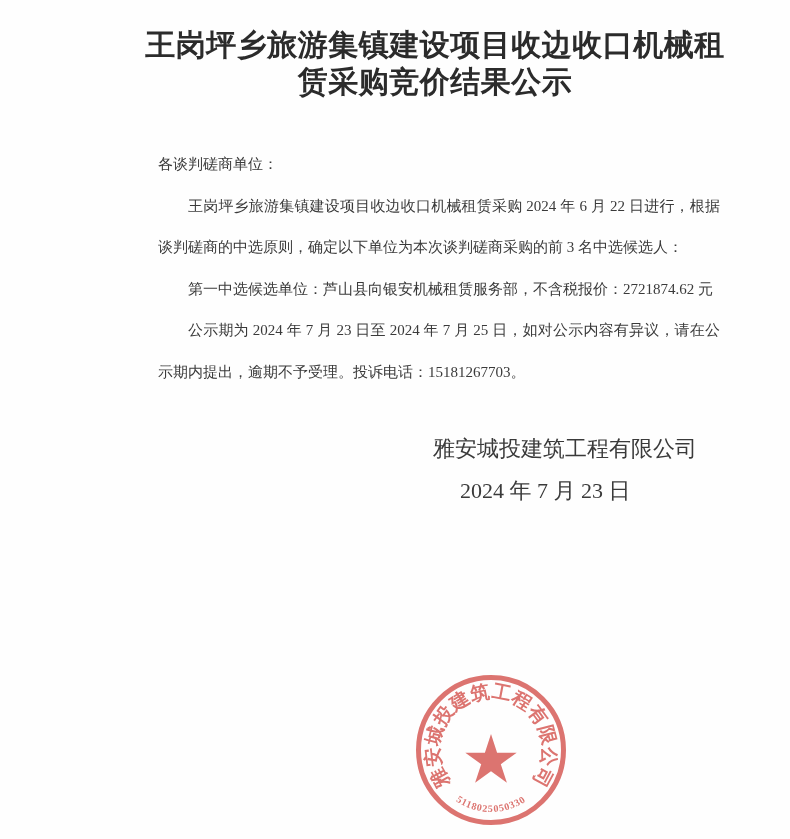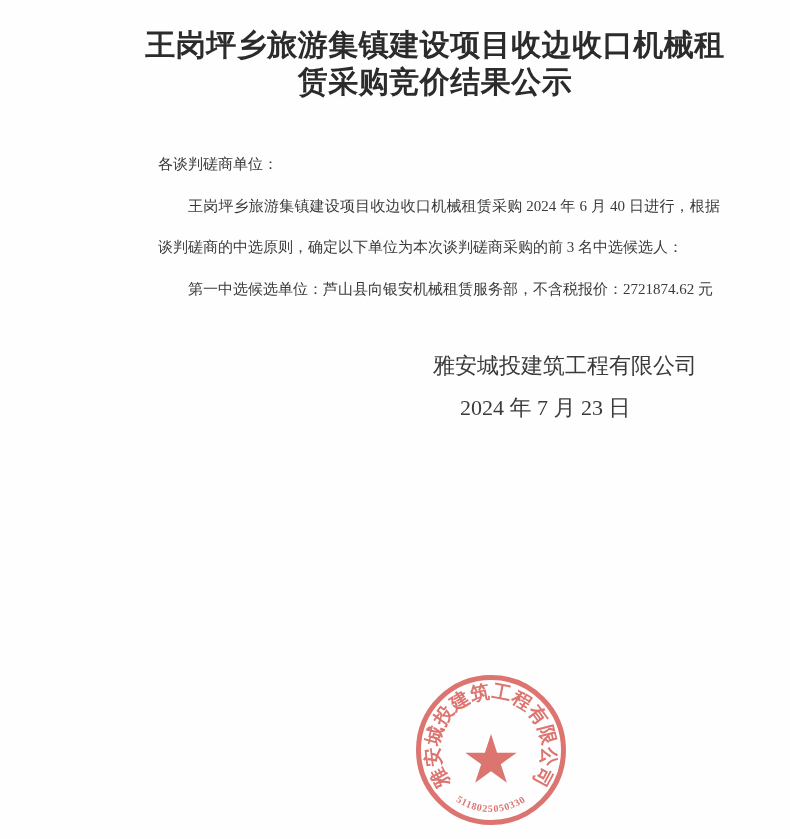--- a/index.html
+++ b/index.html
@@ -69,22 +69,23 @@
 </style>
 </head>
 <body>
 
 <div class="page">
 
   <h1 class="title">王岗坪乡旅游集镇建设项目收边收口机械租赁采购竞价结果公示</h1>
 
   <div class="body-text">
     <p>各谈判磋商单位：</p>
-    <p class="indent">王岗坪乡旅游集镇建设项目收边收口机械租赁采购 2024 年 6 月 40 日进行，根据谈判磋商的中选原则，确定以下单位为本次谈判磋商采购的前 3 名中选候选人：</p>
+    <p class="indent">王岗坪乡旅游集镇建设项目收边收口机械租赁采购 2024 年 6 月 22 日进行，根据谈判磋商的中选原则，确定以下单位为本次谈判磋商采购的前 3 名中选候选人：</p>
     <p class="indent">第一中选候选单位：芦山县向银安机械租赁服务部，不含税报价：2721874.62 元</p>
+    <p class="indent">公示期为 2024 年 7 月 23 日至 2024 年 7 月 25 日，如对公示内容有异议，请在公示期内提出，逾期不予受理。投诉电话：15181267703。</p>
   </div>
 
   <div class="signature-block">
     <p class="signature-company">雅安城投建筑工程有限公司</p>
     <p class="signature-date">2024 年 7 月 23 日</p>
   </div>
 
   <svg class="stamp" viewBox="0 0 158 158" aria-hidden="true">
     <defs>
       <path id="sealArcTop" d="M 39.2 112.4 A 52 52 0 1 1 118.8 112.4" fill="none"></path>

